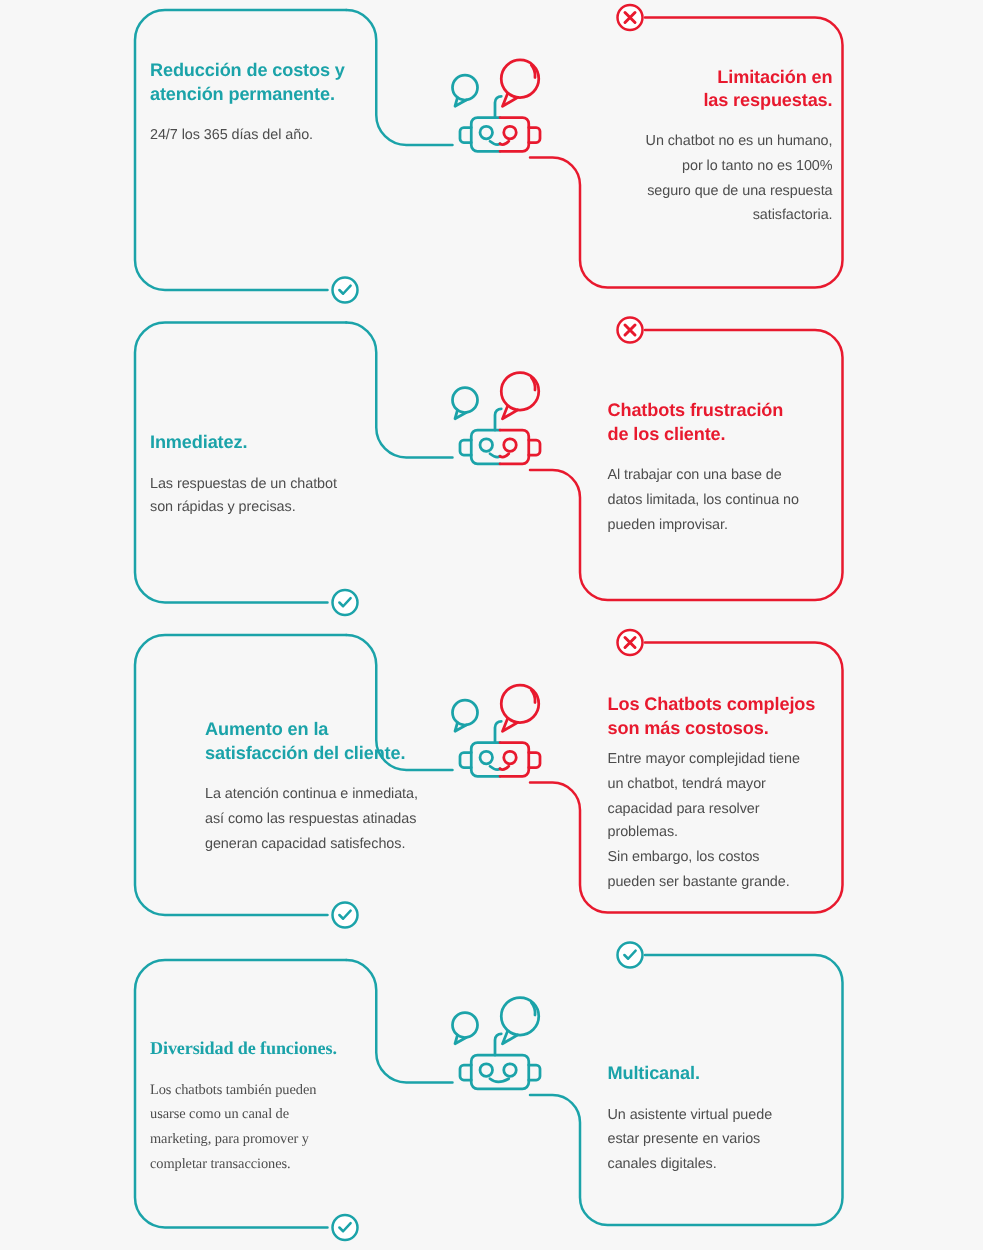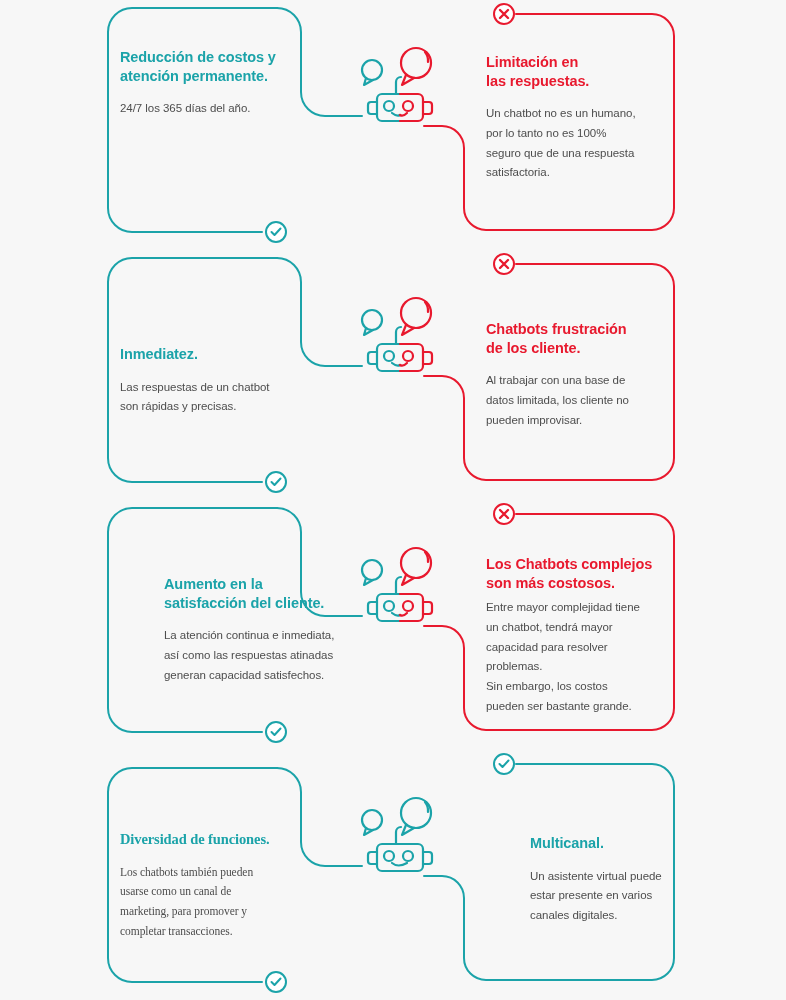--- a/index.html
+++ b/index.html
@@ -71,26 +71,26 @@
   .card-body {
     font-size: 11.5px;
     line-height: 1.72;
     color: #4d4d4d;
     margin: 0;
     letter-spacing: -0.05px;
   }
 
   
   .pos-a { top: 48px; }
-  .pos-b { top: 53px; }
+  .pos-b { top: 53px; text-align: right; }
   .pos-c { top: 70px; }
   .pos-d { top: 75px; }
   .pos-e { top: 80px; }
   .pos-f { top: 95px; }
-  .pos-g { top: 84px; margin-left: 44px; }
+  .pos-g { top: 100px; }
   .pos-h { top: 55px; }
   .pos-tight .card-title { margin-bottom: 6px; }
 
   
   .robot {
     position: absolute;
     left: 352px;
     top: 44px;
     width: 96px;
     height: 84px;
@@ -241,21 +241,21 @@
       </p>
     </div>
 
     <div class="card-text right pos-c">
       <p class="card-title red">
         <span>Chatbots frustración</span><br>
         <span>de los cliente.</span>
       </p>
       <p class="card-body">
         <span>Al trabajar con una base de</span><br>
-        <span>datos limitada, los cliente no</span><br>
+        <span>datos limitada, los continua no</span><br>
         <span>pueden improvisar.</span>
       </p>
     </div>
   </div>
 
   <div class="row row-2">
     <svg class="row-svg" viewBox="0 0 786 250">
       <path d="M 277 8 L 132 8 A 24 24 0 0 0 108 32 L 108 208 A 24 24 0 0 0 132 232 L 262 232" fill="none" stroke="#1ba3a9" stroke-width="2" stroke-linecap="round"></path>
       <path d="M 277 8 A 24 24 0 0 1 301 32 L 301 92 A 24 24 0 0 0 325 116 L 362 116" fill="none" stroke="#1ba3a9" stroke-width="2" stroke-linecap="round"></path>
       <path d="M 516 14 L 652 14 A 22 22 0 0 1 674 36 L 674 208 A 22 22 0 0 1 652 230 L 486 230 A 22 22 0 0 1 464 208 L 464 148 A 22 22 0 0 0 442 126 L 424 126" fill="none" stroke="#e8192e" stroke-width="2" stroke-linecap="round"></path>

